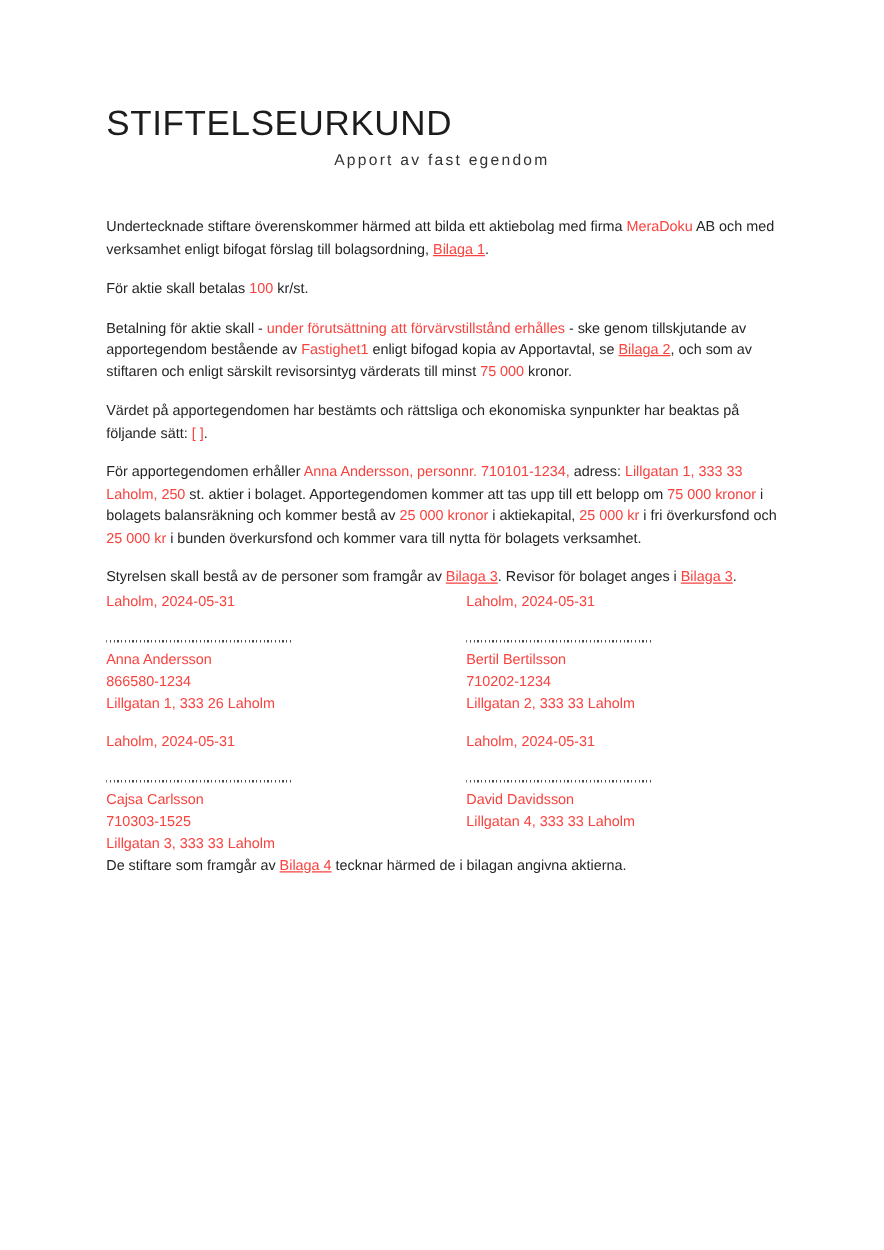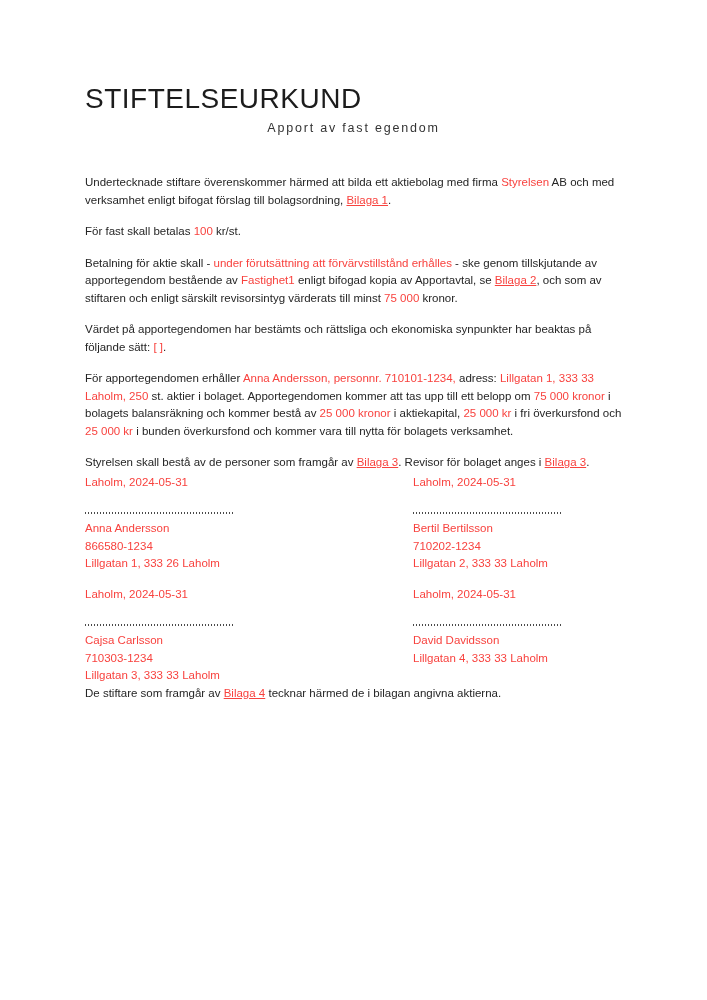--- a/index.html
+++ b/index.html
@@ -46,21 +46,20 @@
   .run-link {
     color: #f8423e;
     text-decoration: underline;
     text-decoration-color: #f8423e;
     cursor: pointer;
   }
   .sig-area { font-size: 11.5px; line-height: 17.5px; }
   .sig-row {
     display: grid;
     grid-template-columns: 288px 1fr;
-    gap: 40px;
   }
   .sig-row.first { margin-bottom: 13px; }
   .sig-date { color: #f8423e; margin: 0 0 21px 0; }
   .sig-line {
     width: 148px;
     height: 2px;
     margin: 0 0 6px 0;
     background-image: repeating-linear-gradient(to right, #4a4a4a 0 1px, transparent 1px 3px);
   }
   .sig-name, .sig-pnr, .sig-addr { color: #f8423e; }
@@ -86,22 +85,22 @@
 </head>
 <body>
 
 <div class="page">
   <div class="content">
 
     <h1 class="doc-title">STIFTELSEURKUND</h1>
     <div class="doc-subtitle">Apport av fast egendom</div>
 
     <div class="body-text">
-      <p class="para"><span class="run-normal">Undertecknade stiftare överenskommer härmed att bilda ett aktiebolag med firma </span><span class="run-red">Styrelsen</span><span class="run-normal"> AB och med verksamhet enligt bifogat förslag till bolagsordning, </span><span class="run-link">Bilaga 1</span><span class="run-normal">.</span></p>
-      <p class="para"><span class="run-normal">För fast skall betalas </span><span class="run-red">100</span><span class="run-normal"> kr/st.</span></p>
+      <p class="para"><span class="run-normal">Undertecknade stiftare överenskommer härmed att bilda ett aktiebolag med firma </span><span class="run-red">MeraDoku</span><span class="run-normal"> AB och med verksamhet enligt bifogat förslag till bolagsordning, </span><span class="run-link">Bilaga 1</span><span class="run-normal">.</span></p>
+      <p class="para"><span class="run-normal">För aktie skall betalas </span><span class="run-red">100</span><span class="run-normal"> kr/st.</span></p>
       <p class="para"><span class="run-normal">Betalning för aktie skall - </span><span class="run-red">under förutsättning att förvärvstillstånd erhålles</span><span class="run-normal"> - ske genom tillskjutande av apportegendom bestående av </span><span class="run-red">Fastighet1</span><span class="run-normal"> enligt bifogad kopia av Apportavtal, se </span><span class="run-link">Bilaga 2</span><span class="run-normal">, och som av stiftaren och enligt särskilt revisorsintyg värderats till minst </span><span class="run-red">75 000</span><span class="run-normal"> kronor.</span></p>
       <p class="para"><span class="run-normal">Värdet på apportegendomen har bestämts och rättsliga och ekonomiska synpunkter har beaktas på följande sätt: </span><span class="run-red">[ ]</span><span class="run-normal">.</span></p>
       <p class="para"><span class="run-normal">För apportegendomen erhåller </span><span class="run-red">Anna Andersson, personnr. 710101-1234,</span><span class="run-normal"> adress: </span><span class="run-red">Lillgatan 1, 333 33 Laholm, 250</span><span class="run-normal"> st. aktier i bolaget. Apportegendomen kommer att tas upp till ett belopp om </span><span class="run-red">75 000 kronor</span><span class="run-normal"> i bolagets balansräkning och kommer bestå av </span><span class="run-red">25 000 kronor</span><span class="run-normal"> i aktiekapital, </span><span class="run-red">25 000 kr</span><span class="run-normal"> i fri överkursfond och </span><span class="run-red">25 000 kr</span><span class="run-normal"> i bunden överkursfond och kommer vara till nytta för bolagets verksamhet.</span></p>
       <p class="para tight"><span class="run-normal">Styrelsen skall bestå av de personer som framgår av </span><span class="run-link">Bilaga 3</span><span class="run-normal">. Revisor för bolaget anges i </span><span class="run-link">Bilaga 3</span><span class="run-normal">.</span></p>
     </div>
 
     <div class="sig-area">
 
       <div class="sig-row first">
         <div class="sig-cell">
@@ -118,21 +117,21 @@
           <div class="sig-pnr">710202-1234</div>
           <div class="sig-addr">Lillgatan 2, 333 33 Laholm</div>
         </div>
       </div>
 
       <div class="sig-row">
         <div class="sig-cell">
           <div class="sig-date">Laholm, 2024-05-31</div>
           <div class="sig-line"></div>
           <div class="sig-name">Cajsa Carlsson</div>
-          <div class="sig-pnr">710303-1234</div>
+          <div class="sig-pnr">710303-1525</div>
           <div class="sig-addr">Lillgatan 3, 333 33 Laholm</div>
         </div>
         <div class="sig-cell">
           <div class="sig-date">Laholm, 2024-05-31</div>
           <div class="sig-line"></div>
           <div class="sig-name">David Davidsson</div>
           <div class="sig-addr">Lillgatan 4, 333 33 Laholm</div>
         </div>
       </div>
 

